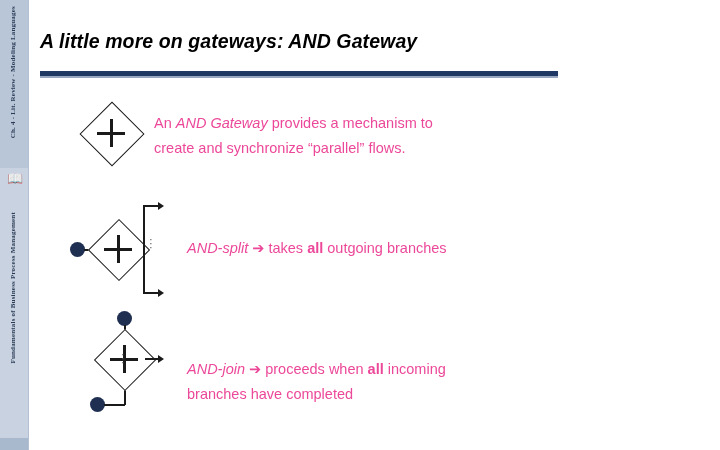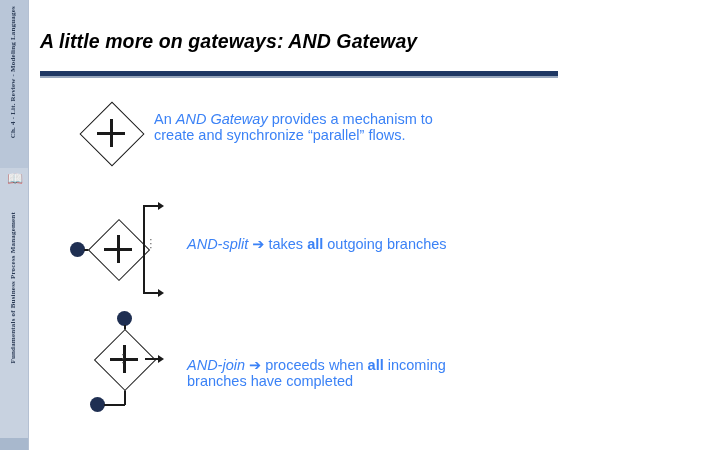--- a/index.html
+++ b/index.html
@@ -100,22 +100,22 @@
     width: 518px;
     height: 5px;
     background: #1f3864;
     border-bottom: 2px solid #98a7bd;
   }
 
   
   .body-text {
     position: absolute;
     font-size: 14.5px;
-    color: #3b82f6;
-    line-height: 16px;
+    color: #ec4899;
+    line-height: 25px;
   }
   .text-1 { left: 154px; top: 111px; width: 420px; }
   .text-2 { left: 187px; top: 236px; width: 420px; }
   .text-3 { left: 187px; top: 357px; width: 400px; }
 
   .ital { font-style: italic; }
   .bold { font-weight: bold; margin-top: 28px; }
 
   
   .diamond {

